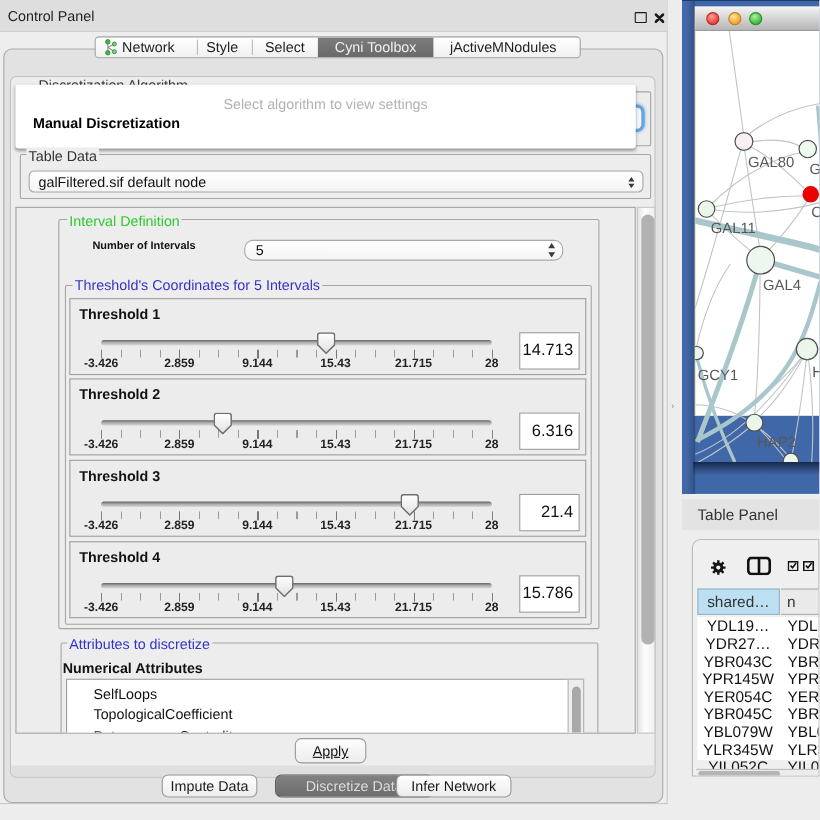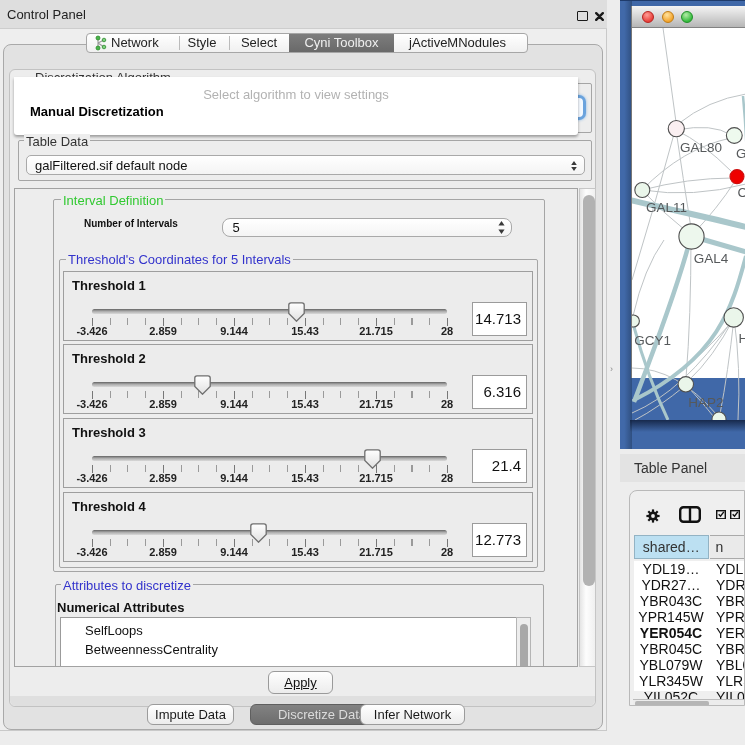--- a/index.html
+++ b/index.html
@@ -224,27 +224,28 @@
     <div class="tl" style="left:383px;">28</div>
     <svg class="thumb-svg" style="left:186.3px;" width="17" height="20" viewBox="0 0 17 20">
         <path d="M3 0.8 L14 0.8 Q16.2 0.8 16.2 3 L16.2 11.5 L8.5 19.2 L0.8 11.5 L0.8 3 Q0.8 0.8 3 0.8 Z" fill="url(#tg307)" stroke="#6e6e6e" stroke-width="1.3"></path>
         <defs>
           <linearGradient id="tg307" x1="0" y1="0" x2="0" y2="1">
             <stop offset="0" stop-color="#ffffff"></stop>
             <stop offset="1" stop-color="#e0e0e0"></stop>
           </linearGradient>
         </defs>
       </svg>
-    <div class="val">12.773</div>
+    <div class="val">15.786</div>
   </div>
   <div class="abs fs" id="fs-attr"></div>
   <div class="abs" id="attr-label">Attributes to discretize</div>
   <div class="abs" id="num-label">Numerical Attributes</div>
   <div class="abs" id="attr-list">
       <div>SelfLoops</div>
+      <div>TopologicalCoefficient</div>
       <div>BetweennessCentrality</div>
     </div>
   <div class="abs" id="attr-sb">
       <div class="abs thumb"></div>
     </div>
 </div>
 <div class="abs" id="vsb">
     <div class="abs thumb"></div>
   </div>
 <div class="abs" id="apply">Apply</div>
@@ -353,21 +354,21 @@
   <div class="abs" id="thead2">n</div>
   <div class="abs" id="tbody">
     <div class="trow" style="left:0;top:0.0px;width:74px;text-align:center;">YDL19…</div>
     <div class="trow" style="left:82px;top:0.0px;width:40px;overflow:hidden;">YDL19…</div>
     <div class="trow" style="left:0;top:16.0px;width:74px;text-align:center;">YDR27…</div>
     <div class="trow" style="left:82px;top:16.0px;width:40px;overflow:hidden;">YDR27…</div>
     <div class="trow" style="left:0;top:32.1px;width:74px;text-align:center;">YBR043C</div>
     <div class="trow" style="left:82px;top:32.1px;width:40px;overflow:hidden;">YBR043…</div>
     <div class="trow" style="left:0;top:48.1px;width:74px;text-align:center;">YPR145W</div>
     <div class="trow" style="left:82px;top:48.1px;width:40px;overflow:hidden;">YPR14…</div>
-    <div class="trow" style="left:0;top:64.2px;width:74px;text-align:center;font-weight:bold;">YER054C</div>
+    <div class="trow" style="left:0;top:64.2px;width:74px;text-align:center;">YER054C</div>
     <div class="trow" style="left:82px;top:64.2px;width:40px;overflow:hidden;">YER05…</div>
     <div class="trow" style="left:0;top:80.2px;width:74px;text-align:center;">YBR045C</div>
     <div class="trow" style="left:82px;top:80.2px;width:40px;overflow:hidden;">YBR04…</div>
     <div class="trow" style="left:0;top:96.3px;width:74px;text-align:center;">YBL079W</div>
     <div class="trow" style="left:82px;top:96.3px;width:40px;overflow:hidden;">YBL07…</div>
     <div class="trow" style="left:0;top:112.4px;width:74px;text-align:center;">YLR345W</div>
     <div class="trow" style="left:82px;top:112.4px;width:40px;overflow:hidden;">YLR34…</div>
     <div class="trow" style="left:0;top:128.4px;width:74px;text-align:center;">YIL052C</div>
     <div class="trow" style="left:82px;top:128.4px;width:40px;overflow:hidden;">YIL05…</div>
   </div>

